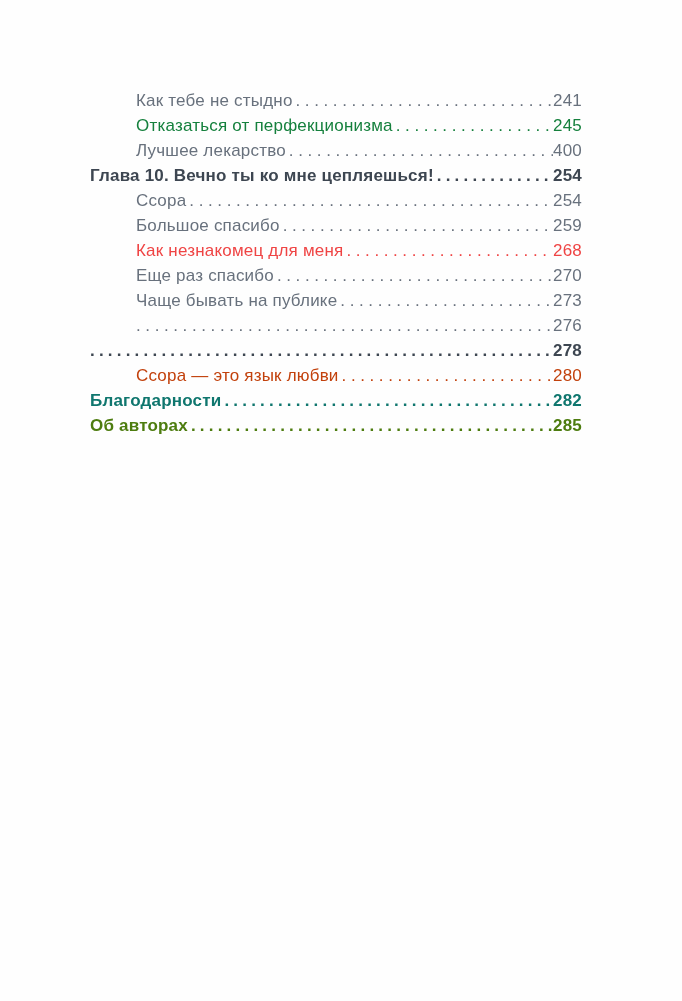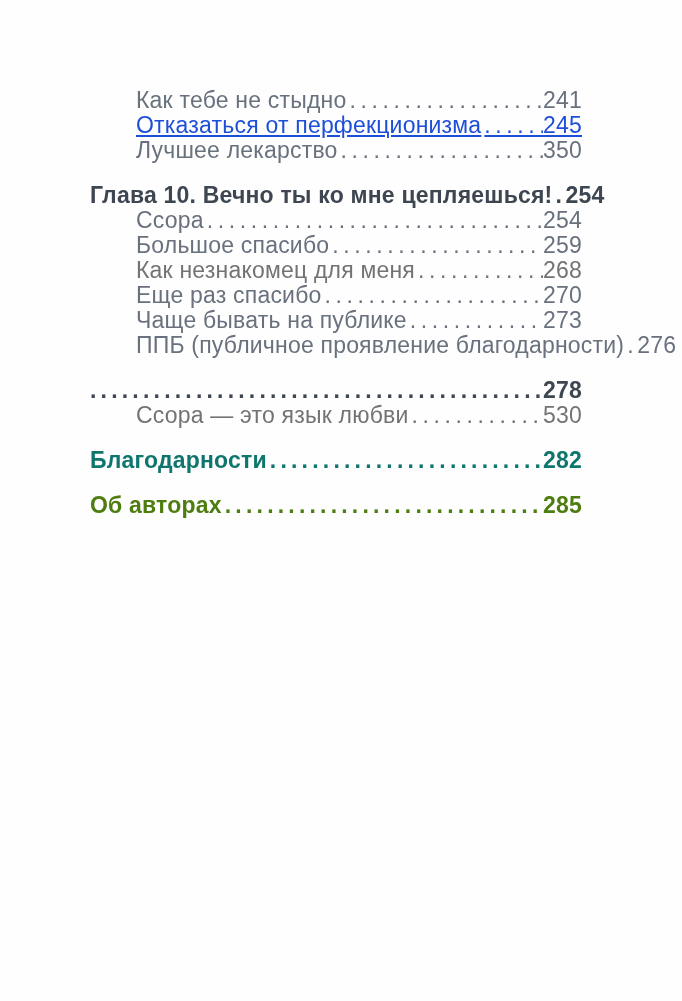--- a/index.html
+++ b/index.html
@@ -19,27 +19,26 @@
     inset: 0;
     background: #fefefe;
   }
   .toc {
     position: absolute;
     left: 90px;
     right: 100px;
     top: 88px;
   }
   .section + .section {
-    margin-top: 20px;
   }
   .row {
     display: flex;
     align-items: baseline;
     line-height: 25px;
-    font-size: 23px;
+    font-size: 17px;
     color: #68717d;
     letter-spacing: 0.2px;
   }
   .row.heading {
     font-weight: 700;
     color: #3d4651;
   }
   .row.sub {
     padding-left: 46px;
   }
@@ -71,77 +70,76 @@
 <body>
 
 <div class="page" style="background: rgb(254, 254, 254);">
   <div class="toc">
       <div class="section">
         <div class="row sub" style="color: rgb(104, 113, 125);">
     <span class="label">Как тебе не стыдно</span>
     <span class="dots"></span>
     <span class="pagenum">241</span>
   </div>
-        <div class="row sub" style="color: #1d4ed8; text-decoration: underline;">
+        <div class="row sub" style="color: #15803d;">
     <span class="label">Отказаться от перфекционизма</span>
     <span class="dots"></span>
     <span class="pagenum">245</span>
   </div>
         <div class="row sub" style="color: rgb(104, 113, 125); align-items: flex-end;">
     <span class="label">Лучшее лекарство</span>
     <span class="dots"></span>
-    <span class="pagenum">350</span>
+    <span class="pagenum">400</span>
   </div>
       </div>
       <div class="section">
         <div class="row heading" style="color: rgb(61, 70, 81);">
     <span class="label">Глава 10. Вечно ты ко мне цепляешься!</span>
     <span class="dots"></span>
     <span class="pagenum">254</span>
   </div>
         <div class="row sub" style="color: rgb(104, 113, 125); align-items: center;">
     <span class="label">Ссора</span>
     <span class="dots"></span>
     <span class="pagenum">254</span>
   </div>
         <div class="row sub" style="color: rgb(104, 113, 125);">
     <span class="label">Большое спасибо</span>
     <span class="dots"></span>
     <span class="pagenum">259</span>
   </div>
-        <div class="row sub" style="color: #737373;">
+        <div class="row sub" style="color: #ef4444;">
     <span class="label">Как незнакомец для меня</span>
     <span class="dots"></span>
     <span class="pagenum">268</span>
   </div>
         <div class="row sub" style="color: rgb(104, 113, 125); justify-content: space-between;">
     <span class="label">Еще раз спасибо</span>
     <span class="dots"></span>
     <span class="pagenum">270</span>
   </div>
         <div class="row sub" style="color: rgb(104, 113, 125); text-align: right;">
     <span class="label">Чаще бывать на публике</span>
     <span class="dots"></span>
     <span class="pagenum">273</span>
   </div>
         <div class="row sub" style="color: rgb(104, 113, 125);">
-    <span class="label">ППБ (публичное проявление благодарности)</span>
     <span class="dots"></span>
     <span class="pagenum">276</span>
   </div>
       </div>
       <div class="section">
         <div class="row heading" style="color: rgb(61, 70, 81);">
     <span class="dots"></span>
     <span class="pagenum">278</span>
   </div>
-        <div class="row sub" style="color: #737373;">
+        <div class="row sub" style="color: #c2410c;">
     <span class="label">Ссора — это язык любви</span>
     <span class="dots"></span>
-    <span class="pagenum">530</span>
+    <span class="pagenum">280</span>
   </div>
       </div>
       <div class="section">
         <div class="row heading" style="color: #0f766e;">
     <span class="label">Благодарности</span>
     <span class="dots"></span>
     <span class="pagenum">282</span>
   </div>
       </div>
       <div class="section">

